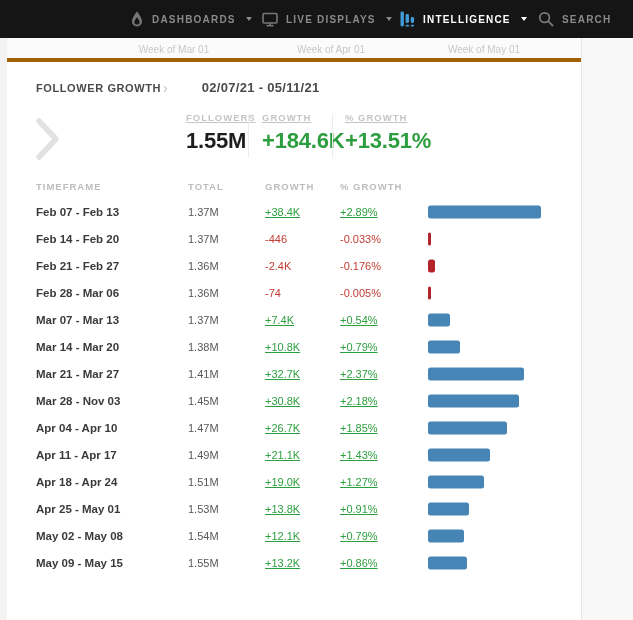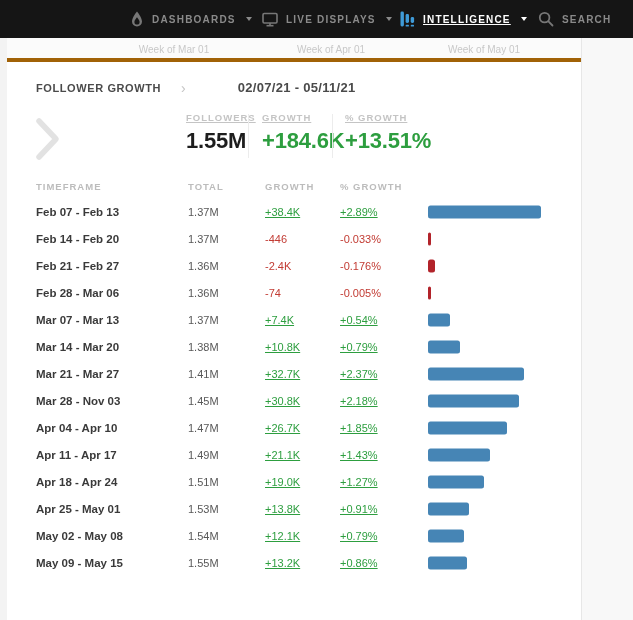--- a/index.html
+++ b/index.html
@@ -5,37 +5,37 @@
   * { margin:0; padding:0; box-sizing:border-box; }
   html,body { width:633px; height:620px; }
   body { font-family:"Liberation Sans", sans-serif; background:#ffffff; position:relative; overflow:hidden; }
 
   .stage { position:absolute; inset:0; width:633px; height:504px; background:#ffffff; }
 
   
   .nav { position:absolute; left:0; top:0; width:633px; height:38px; background:#151515; }
   .nav-item { position:absolute; top:0; height:38px; display:flex; align-items:center; gap:8px;
               color:#8a8a8a; font-size:10px; font-weight:700; letter-spacing:1.2px; cursor:pointer; }
-  .nav-item.active { color:#ffffff;text-decoration:underline; }
+  .nav-item.active { color:#ffffff; }
   .nav-item .icon { display:flex; align-items:center; }
   .caret { width:0; height:0; border-left:3.5px solid transparent; border-right:3.5px solid transparent;
            border-top:4px solid currentColor; margin-left:2px; }
 
   
   .week-strip { position:absolute; left:7px; top:38px; width:574px; height:24px; background:#fbfbfb;
                 border-bottom:4px solid #a16207; }
   .week-label { position:absolute; top:6px; transform:translateX(-50%); color:#c8c8c8; font-size:10px; }
 
   
   .left-rail  { position:absolute; left:0; top:38px; width:7px; height:582px; background:#f3f3f3; }
   .right-rail { position:absolute; left:581px; top:38px; width:52px; height:582px; background:#f8f8f8;
                 border-left:1px solid #e7e7e7; }
 
   
-  .breadcrumb { position:absolute; left:36px; top:80px; display:flex; align-items:center; gap:20px; }
+  .breadcrumb { position:absolute; left:36px; top:80px; display:flex; align-items:center; gap:2px; }
   .breadcrumb .title { font-size:11px; font-weight:700; letter-spacing:0.6px; color:#4a4a4a; }
   .breadcrumb .chev { color:#c4c4c4; font-size:14px; line-height:1; }
   .breadcrumb .range { font-size:13px; font-weight:600; color:#4a4a4a; letter-spacing:0.3px;padding-left:32px; }
 
   
   .big-chev { position:absolute; left:34px; top:116px; cursor:pointer; }
 
   
   .stats { position:absolute; left:0; top:112px; }
   .stat { position:absolute; top:0; }

